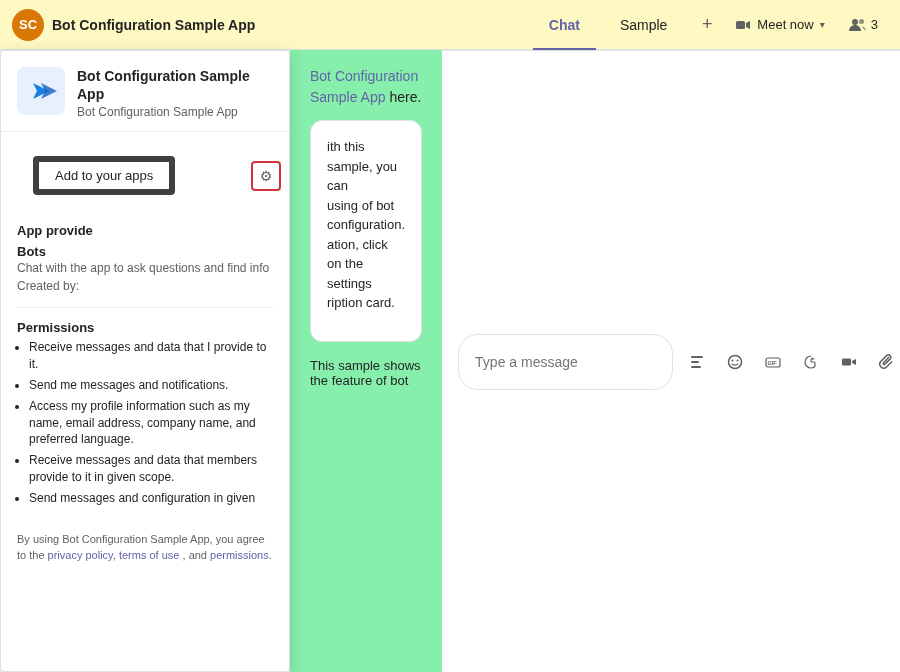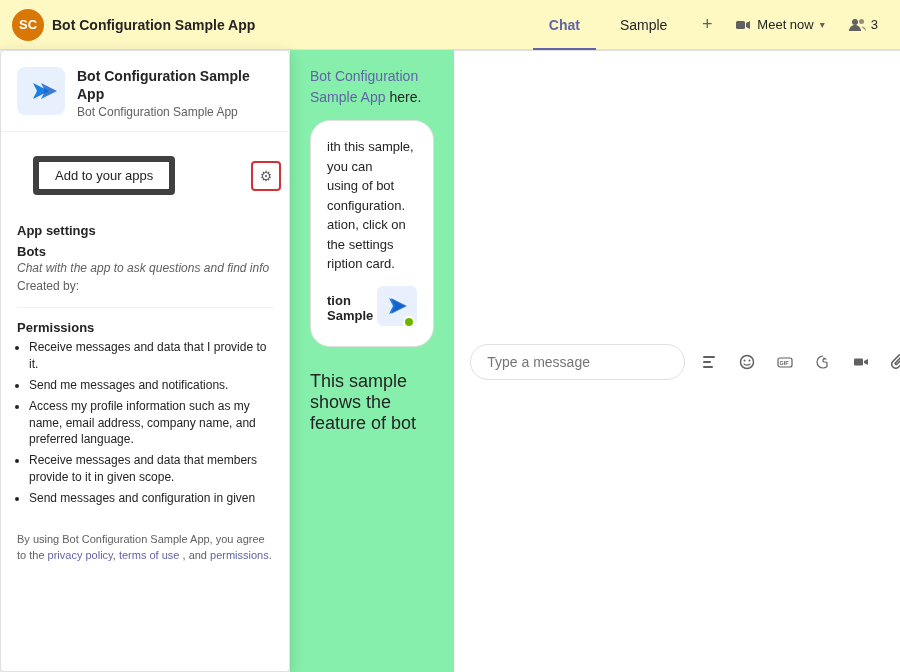--- a/index.html
+++ b/index.html
@@ -210,21 +210,20 @@
     .section-sub {
       font-size: 13px;
       font-weight: 600;
       color: #242424;
       margin-bottom: 2px;
     }
     .section-desc {
       font-size: 12px;
       color: #616161;
       margin-bottom: 4px;
-      font-style: italic;
     }
     .section-label {
       font-size: 12px;
       color: #616161;
       margin-bottom: 2px;
     }
     .divider {
       height: 1px;
       background: #f0f0f0;
       margin: 4px 16px;
@@ -286,24 +285,24 @@
     }
     .message-link {
       color: #6264a7;
       text-decoration: none;
     }
 
     
     .bot-card {
       background: #fff;
       border: 1px solid #e0e0e0;
-      border-radius: 20px;
+      border-radius: 12px;
       padding: 16px;
       max-width: 220px;
-      margin-bottom: 24px;
+      margin-bottom: 16px;
     }
     .bot-card-text {
       font-size: 13px;
       color: #242424;
       line-height: 1.5;
       margin-bottom: 12px;
     }
     .bot-card-footer {
       display: flex;
       align-items: center;
@@ -333,36 +332,36 @@
       height: 12px;
       background: #6bb700;
       border-radius: 50%;
       border: 2px solid #fff;
       position: absolute;
       bottom: 2px;
       right: 2px;
     }
 
     .message-bottom-text {
-      font-size: 18px;
+      font-size: 13px;
       color: #242424;
     }
 
     
     .message-input-area {
       padding: 8px 16px;
       border-top: 1px solid #e0e0e0;
       display: flex;
       align-items: center;
       gap: 8px;
       background: #fff;
     }
     .message-input {
       flex: 1;
-      height: 36px;
+      height: 56px;
       border: 1px solid #e0e0e0;
       border-radius: 20px;
       padding: 0 16px;
       font-size: 14px;
       color: #616161;
       outline: none;
     }
     .input-actions {
       display: flex;
       align-items: center;
@@ -450,21 +449,21 @@
 
     <div style="padding: 12px 16px 4px;">
       <button class="add-btn">Add to your apps</button>
     </div>
 
     <div class="gear-btn">
       <span style="font-size:14px;">⚙</span>
     </div>
 
     <div class="popup-section">
-      <div class="section-title">App settings</div>
+      <div class="section-title">App provide</div>
       <div class="section-sub">Bots</div>
       <div class="section-desc">Chat with the app to ask questions and find info</div>
       <div class="section-label">Created by:</div>
     </div>
 
     <div class="divider"></div>
 
     <div class="permissions-title">Permissions</div>
     <ul class="permissions-list">
       <li><span>Receive messages and data that I provide to it.</span></li>
@@ -492,32 +491,20 @@
         <span> here.</span>
       </div>
 
       <div class="bot-card">
         <div class="bot-card-text">
           <div>ith this sample, you can</div>
           <div>using of bot configuration.</div>
           <div>ation, click on the settings</div>
           <div>ription card.</div>
         </div>
-        <div class="bot-card-footer">
-          <div class="bot-card-name">tion Sample</div>
-          <div class="bot-card-icon-wrap">
-            <div class="bot-card-icon">
-              <svg viewBox="0 0 24 24" width="24" height="24" fill="none">
-                <polygon points="4,4 20,12 4,20 8,12" fill="#1b7ee2"></polygon>
-                <polygon points="12,4 28,12 12,20 16,12" fill="#0f5fc4" opacity="0.8" transform="translate(-6,0)"></polygon>
-              </svg>
-            </div>
-            <div class="online-dot"></div>
-          </div>
-        </div>
       </div>
 
       <div class="message-bottom-text">This sample shows the feature of bot</div>
 
     </div>
 
     <div class="message-input-area">
       <input type="text" class="message-input" placeholder="Type a message" style="">
       <div class="input-actions">
         <button class="input-action-btn" title="Format">

